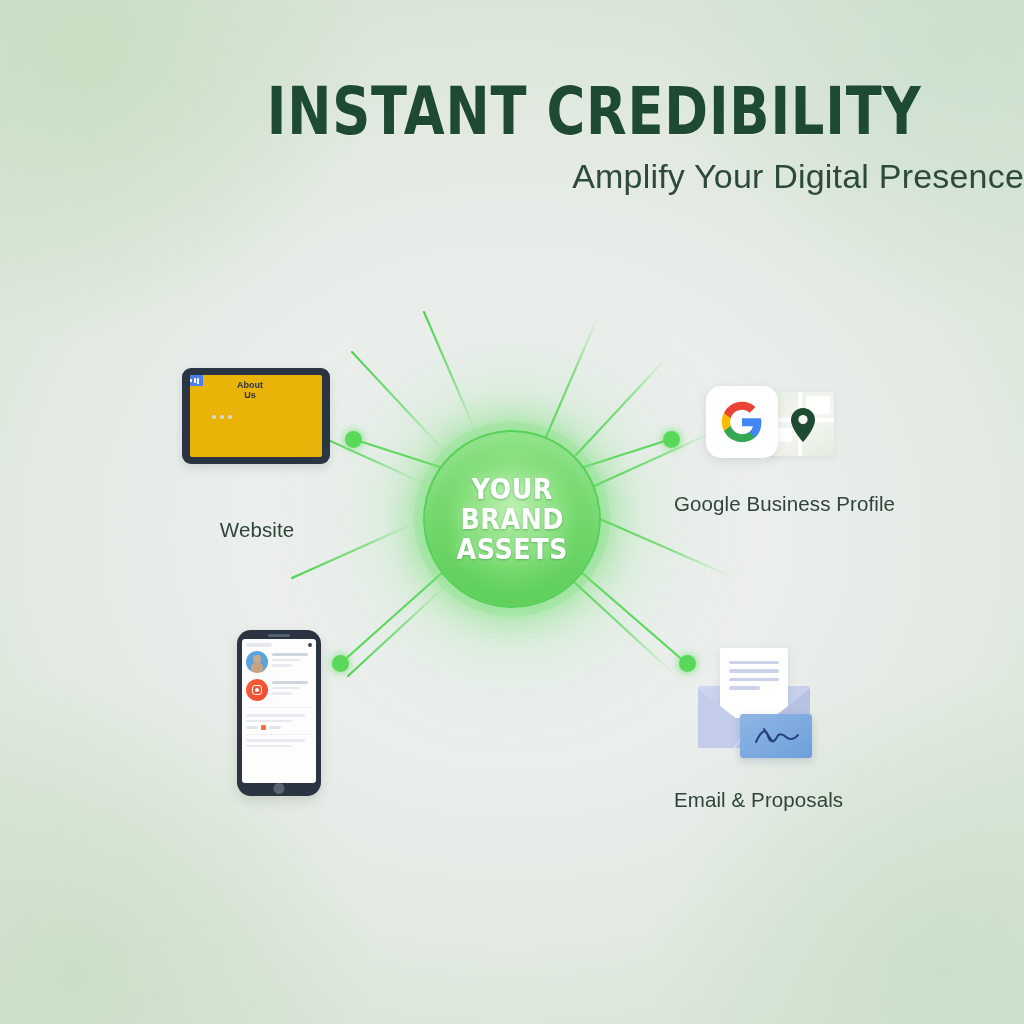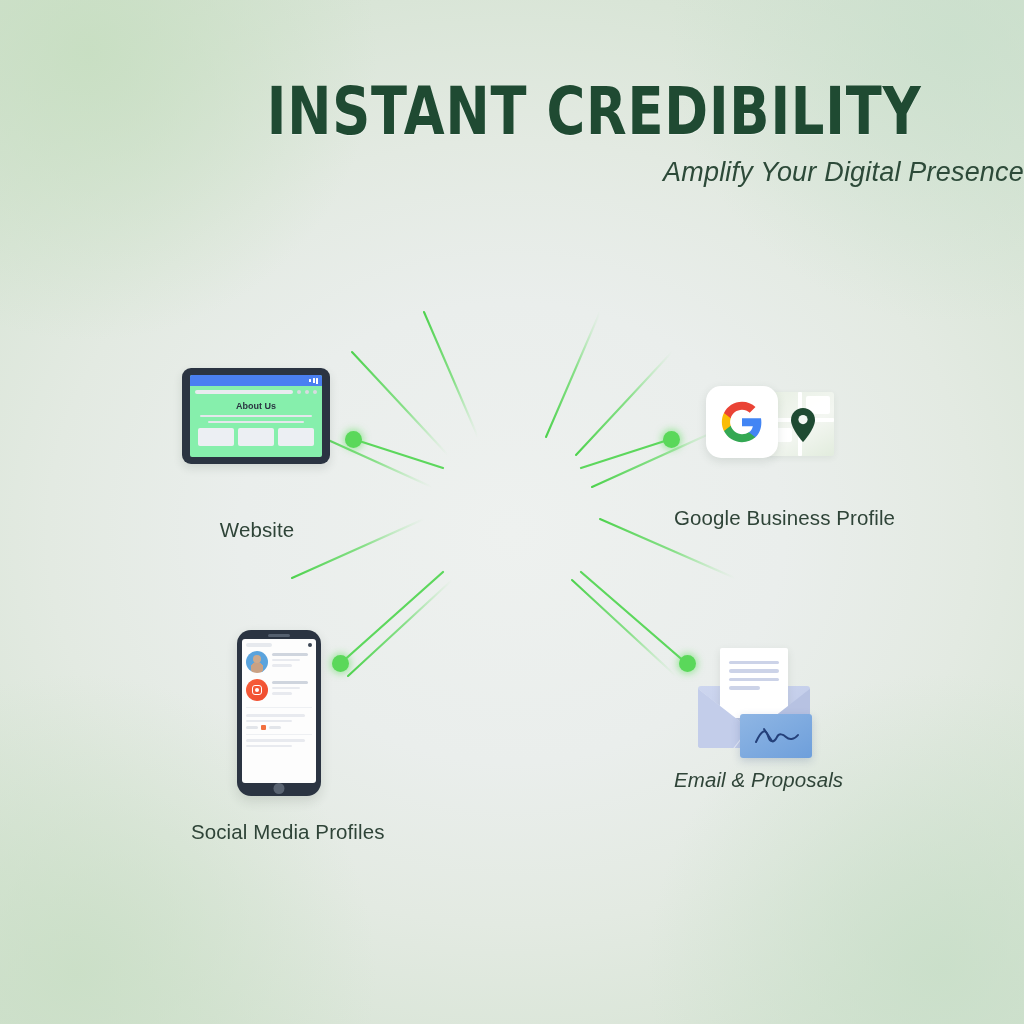--- a/index.html
+++ b/index.html
@@ -40,25 +40,24 @@
     font-size:66px;
     letter-spacing:1px;
     color:#1f4a32;
     transform:scaleX(.80);
     transform-origin:center;
     line-height:1.02;
     text-shadow:0 1px 0 rgba(255,255,255,.35);
   }
   .subtitle {
     margin-top:12px;
-    font-size:27px;
+    font-size:34px;
     font-weight:400;
     color:#2d4a39;
     letter-spacing:.2px;
-    font-style:italic;
   }
 
   
   #rays { position:absolute; left:0; top:0; width:1024px; height:1024px; }
 
   .hub {
     position:absolute;
     left:512px; top:519px;
     width:178px; height:178px;
     margin-left:-89px; margin-top:-89px;
@@ -111,22 +110,22 @@
   
   .tablet {
     width:148px; height:96px;
     background:#2b3442;
     border-radius:9px;
     padding:7px 8px;
     box-shadow:0 4px 10px rgba(40,55,45,.13);
   }
   .tablet-screen {
     width:100%; height:100%;
-    background:#86efac; border-radius:2px; overflow:hidden;
-    display:flex; flex-direction:column;
+    background:#eab308; border-radius:2px; overflow:hidden;
+    display:flex; flex-direction:row;
   }
   .browser-bar {
     height:11px; background:#4a7ff0;
     display:flex; align-items:center; justify-content:flex-end; padding-right:4px; gap:1.5px;
   }
   .sig-bar { width:2px; background:#ffffff; border-radius:.5px; }
   .addr-row { display:flex; align-items:center; padding:4px 5px 2px 5px; gap:4px; }
   .addr-pill { flex:1; height:4px; background:#e9ebef; border-radius:2px; }
   .addr-ic { width:4px; height:4px; border-radius:50%; background:#d8dbe1; }
   .page-title {
@@ -300,20 +299,27 @@
       <line x1="443" y1="572" x2="341" y2="663"></line>
       <line x1="581" y1="572" x2="686" y2="663"></line>
     </g>
   </svg>
 
   <div class="dot" style="left:345px; top:431px;"></div>
   <div class="dot" style="left:663px; top:431px;"></div>
   <div class="dot" style="left:332px; top:655px;"></div>
   <div class="dot" style="left:679px; top:655px;"></div>
 
+  <div class="hub">
+    <div class="hub-text">
+      <div>YOUR</div>
+      <div>BRAND</div>
+      <div>ASSETS</div>
+    </div>
+  </div>
 
   <div class="node" style="left:182px; top:368px; width:150px;">
     <div class="art">
       <div class="tablet">
         <div class="tablet-screen">
           <div class="browser-bar">
             <div class="sig-bar" style="height:3px"></div>
             <div class="sig-bar" style="height:4.5px"></div>
             <div class="sig-bar" style="height:6px"></div>
           </div>
@@ -353,21 +359,21 @@
             <path fill="#FBBC05" d="M11.69 28.18C11.25 26.86 11 25.45 11 24s.25-2.86.69-4.18v-5.7H4.34C2.85 17.09 2 20.45 2 24s.85 6.91 2.34 9.88l7.35-5.7z"></path>
             <path fill="#EA4335" d="M24 10.75c3.23 0 6.13 1.11 8.41 3.29l6.31-6.31C34.91 4.18 29.93 2 24 2 15.4 2 7.96 6.93 4.34 14.12l7.35 5.7c1.73-5.2 6.58-9.07 12.31-9.07z"></path>
           </svg>
         </div>
         <svg class="pin" viewBox="0 0 26 34">
           <path fill="#1f4a32" d="M13 0C6.4 0 1 5.3 1 11.9 1 20.8 13 34 13 34s12-13.2 12-22.1C25 5.3 19.6 0 13 0z"></path>
           <circle cx="13" cy="11.6" r="4.6" fill="#f3f7f3"></circle>
         </svg>
       </div>
     </div>
-    <div class="node-label" style="margin-top:44px; margin-left:-32px; text-align:center;">Google Business Profile</div>
+    <div class="node-label" style="margin-top:30px; margin-left:-32px; text-align:center;">Google Business Profile</div>
   </div>
 
   <div class="node" style="left:237px; top:630px; width:84px;">
     <div class="art">
       <div class="phone">
         <div class="notch"></div>
         <div class="phone-screen">
           <div class="ph-top">
             <div class="ph-logo"></div>
             <div class="ph-menu"></div>
@@ -402,21 +408,20 @@
               <div class="ph-chip"></div>
             </div>
             <div class="ph-sep"></div>
             <div class="ph-line w90"></div>
             <div class="ph-line w70"></div>
           </div>
         </div>
         <div class="home-btn"></div>
       </div>
     </div>
-    <div class="node-label" style="margin-top:24px; margin-left:-46px; width:176px;">Social Media Profiles</div>
   </div>
 
   <div class="node" style="left:694px; top:648px; width:120px;">
     <div class="art">
       <div class="mail-wrap">
         <div class="env-body"></div>
         <div class="doc">
           <div class="doc-line"></div>
           <div class="doc-line"></div>
           <div class="doc-line"></div>
@@ -424,16 +429,16 @@
         </div>
         <div class="env-front"></div>
         <div class="sig-card">
           <svg width="52" height="26" viewBox="0 0 52 26">
             <path d="M6 19 C12 6, 16 6, 18 13 C20 20, 24 20, 27 14 C29 10, 33 11, 36 14 C39 17, 44 17, 48 12" fill="none" stroke="#24407a" stroke-width="2" stroke-linecap="round"></path>
             <path d="M14 6 L22 18" fill="none" stroke="#24407a" stroke-width="2" stroke-linecap="round"></path>
           </svg>
         </div>
       </div>
     </div>
-    <div class="node-label" style="margin-top:8px; margin-left:-20px; width:160px;font-style:italic;">Email &amp; Proposals</div>
+    <div class="node-label" style="margin-top:28px; margin-left:-20px; width:160px;">Email &amp; Proposals</div>
   </div>
 
 </div>
 
 </body></html>

